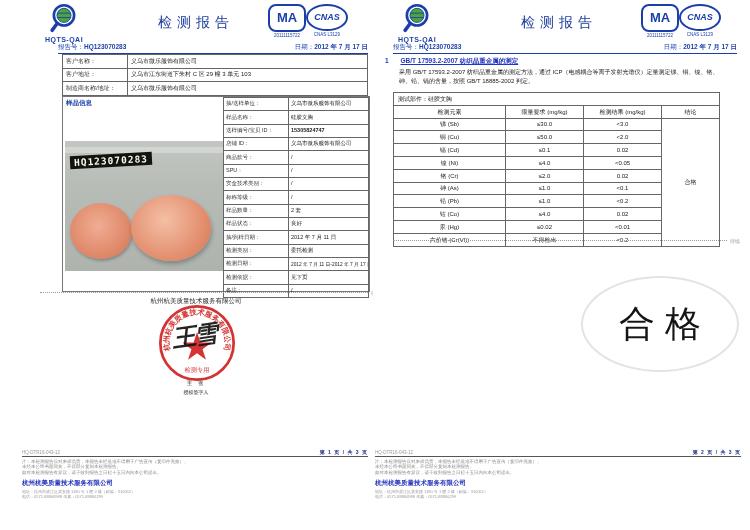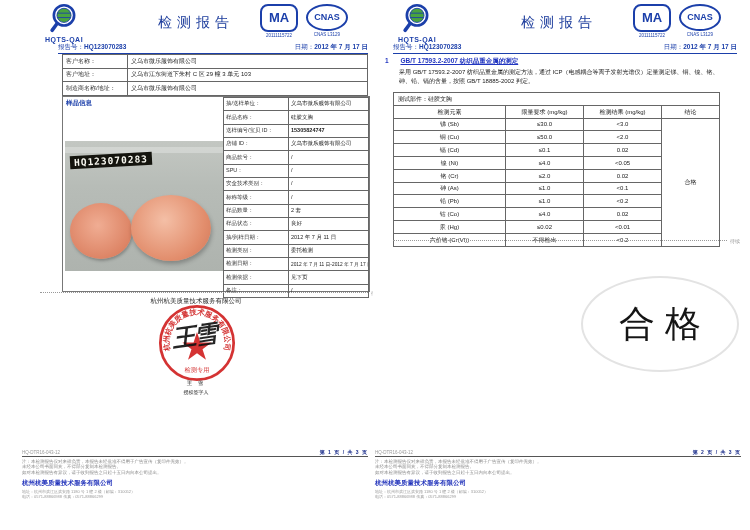--- a/index.html
+++ b/index.html
@@ -6,24 +6,24 @@
   body{width:750px;height:530px;background:#fff;overflow:hidden;position:relative;
        font-family:"Liberation Sans","DejaVu Sans",sans-serif;-webkit-font-smoothing:antialiased;}
   .page{position:absolute;top:0;height:530px;background:#fff;}
   #p1{left:20px;width:352px;}
   #p2{left:373px;width:372px;}
 
   
   .hdr-logo{position:absolute;left:14px;top:3px;width:60px;text-align:center;}
   .hdr-logo .org{font-size:7px;font-weight:bold;color:#1b3faa;letter-spacing:.5px;margin-top:-1px;}
   .hdr-title{position:absolute;top:14px;left:0;right:0;text-align:center;font-size:14px;font-weight:normal;color:#1c3c9c;letter-spacing:5px;}
-  .certs{position:absolute;right:24px;top:4px;display:flex;gap:8px;align-items:flex-start;}
+  .certs{position:absolute;right:24px;top:4px;display:flex;align-items:flex-start;}
   .cert{text-align:center;}
   .ma{width:34px;height:24px;border:2.5px solid #1b3faa;border-radius:8px;color:#1b3faa;font-weight:bold;font-size:13px;line-height:23px;text-align:center;}
-  .cnas{width:38px;height:23px;border:2px solid #1b3faa;border-radius:50%;color:#1b3faa;font-weight:bold;font-size:9px;line-height:22px;}
+  .cnas{width:38px;height:23px;border:2px solid #1b3faa;border-radius:50%;color:#1b3faa;font-style:italic;font-weight:bold;font-size:9px;line-height:22px;}
   .cert-num{font-size:4.5px;color:#1b3faa;margin-top:1px;}
   .rep{position:absolute;top:43px;display:flex;justify-content:space-between;border-bottom:1.5px solid #1b3faa;padding-bottom:1px;font-size:6.5px;color:#1b3faa;}
   #p1 .rep{left:38px;right:4px;}
   #p2 .rep{left:20px;right:8px;}
   .rep b{font-weight:bold;}
 
   
   table{border-collapse:collapse;}
   td{color:#222;}
   .ctab{position:absolute;left:42px;top:54px;width:306px;table-layout:fixed;}

